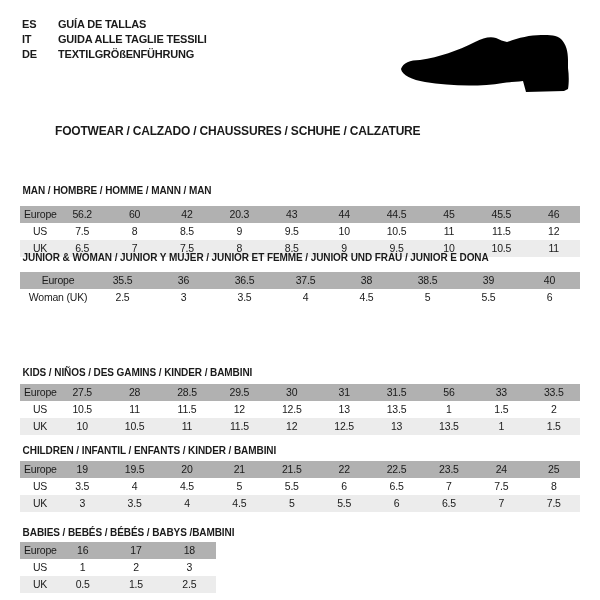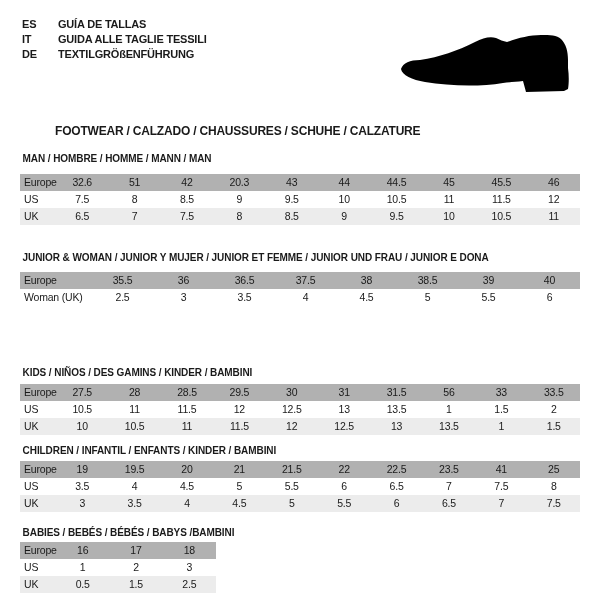--- a/index.html
+++ b/index.html
@@ -26,21 +26,21 @@
     letter-spacing:-0.1px;white-space:nowrap;transform:scaleX(0.87);transform-origin:left center;
   }
   table.size-table{border-collapse:collapse;table-layout:fixed;width:560px;}
   table.size-table.bb{width:196px;}
   col.lblcol{width:36px;}
   table.jr col.lblcol{width:72px;}
   .size-table td{
     height:17px;padding:0;text-align:center;vertical-align:middle;
     font-size:10.5px;line-height:17px;letter-spacing:-0.2px;white-space:nowrap;
   }
-  .size-table td.lbl{text-align:left;padding-left:4px;}
+  .size-table td.lbl{text-align:center;padding-left:4px;}
   .size-table tr:first-child{background:#b1b1b1;}
   .size-table tr:nth-child(odd):not(:first-child){background:#ececec;}
 </style>
 </head>
 <body>
 
 <div class="lang-block">
   <div class="lang-row">
     <span class="lang-code">ES</span>
     <span class="lang-label">GUÍA DE TALLAS</span>
@@ -73,41 +73,41 @@
       L169 61
       L131 62
       L128 51
       C121 52 115 52 108 53
       C84 57 54 56 30 52
       C17 50 7 45 6 39
       Z"></path>
   </svg>
 </div>
 
-<section class="size-section" id="sec-man" style="top:152px">
+<section class="size-section" id="sec-man" style="top:184px">
   <h2>MAN / HOMBRE / HOMME / MANN / MAN</h2>
   <table class="size-table std" style="margin-top:10px">
     <colgroup>
         <col class="lblcol">
         <col>
         <col>
         <col>
         <col>
         <col>
         <col>
         <col>
         <col>
         <col>
         <col>
       </colgroup>
       <tbody>
         <tr>
           <td class="lbl">Europe</td>
-          <td>32.6</td>
-          <td>51</td>
+          <td>56.2</td>
+          <td>60</td>
           <td>42</td>
           <td>20.3</td>
           <td>43</td>
           <td>44</td>
           <td>44.5</td>
           <td>45</td>
           <td>45.5</td>
           <td>46</td>
         </tr>
         <tr>
@@ -261,21 +261,21 @@
         <tr>
           <td class="lbl">Europe</td>
           <td>19</td>
           <td>19.5</td>
           <td>20</td>
           <td>21</td>
           <td>21.5</td>
           <td>22</td>
           <td>22.5</td>
           <td>23.5</td>
-          <td>41</td>
+          <td>24</td>
           <td>25</td>
         </tr>
         <tr>
           <td class="lbl">US</td>
           <td>3.5</td>
           <td>4</td>
           <td>4.5</td>
           <td>5</td>
           <td>5.5</td>
           <td>6</td>

